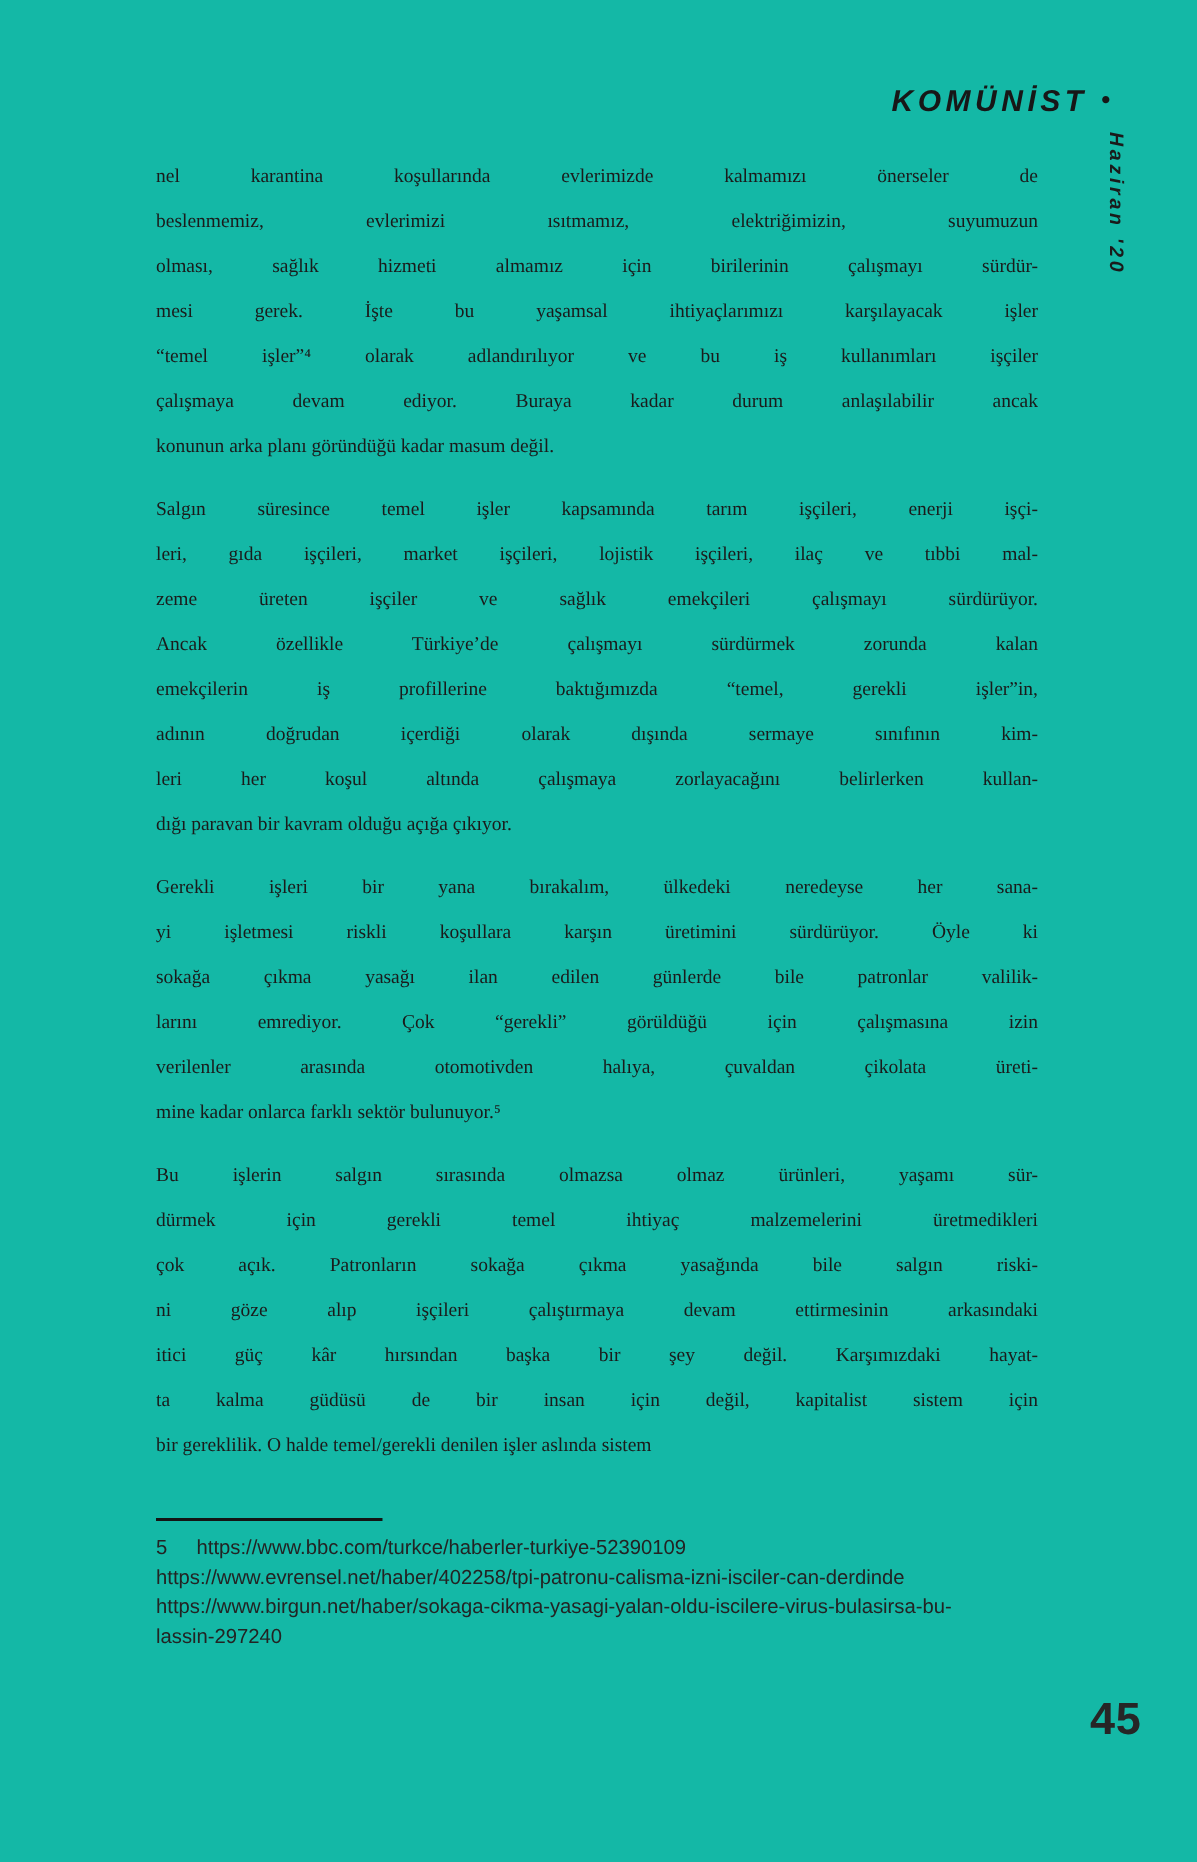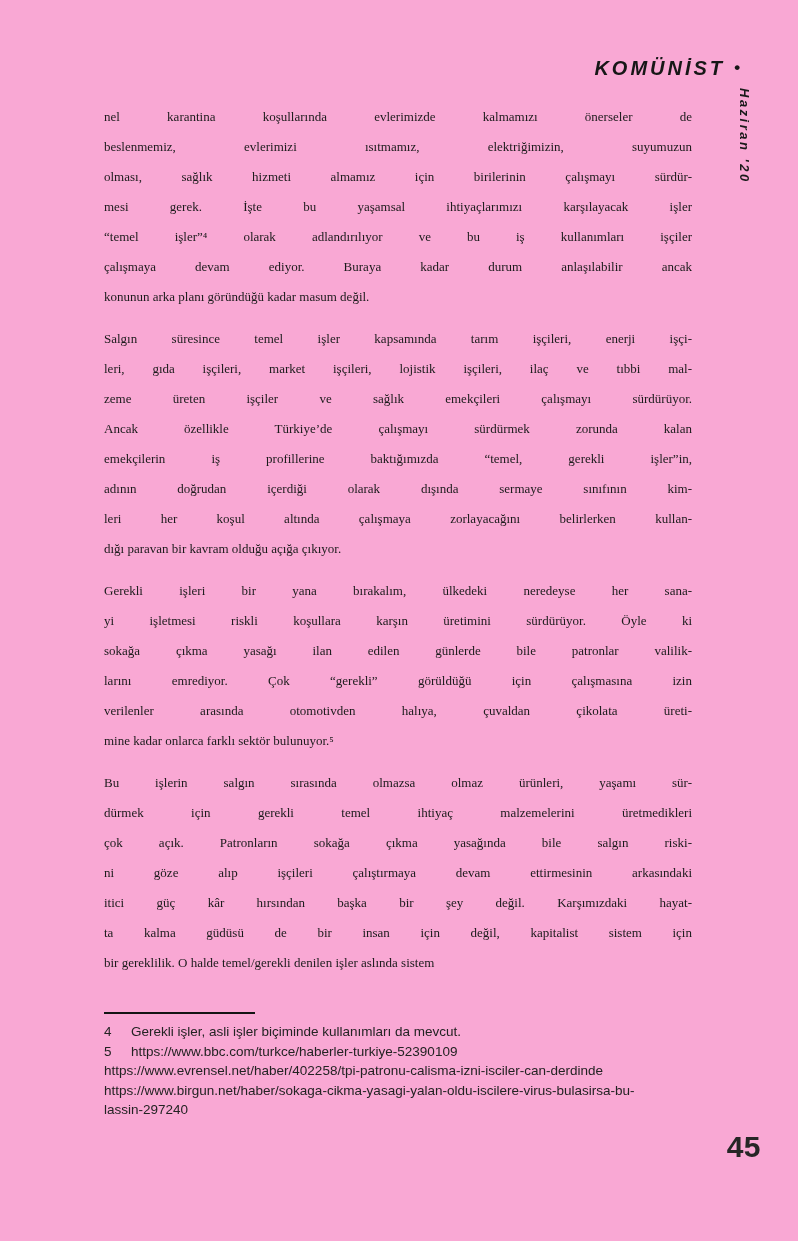--- a/index.html
+++ b/index.html
@@ -1,20 +1,20 @@
 <!DOCTYPE html>
 <html><head>
 <meta charset="utf-8">
 <style>
   html, body { margin: 0; padding: 0; background: #ffffff; }
   .page {
     position: relative;
     width: 798px;
     height: 1241px;
-    background: #f9a8d4;
+    background: #14b8a6;
     overflow: hidden;
     font-family: "Liberation Serif", "DejaVu Serif", serif;
     color: #1b1b1b;
   }
   
   .header {
     position: absolute;
     top: 57px;
     right: 58px;
     font-family: "Liberation Sans", "DejaVu Sans", sans-serif;
@@ -139,21 +139,20 @@
         <div class="line">ni göze alıp işçileri çalıştırmaya devam ettirmesinin arkasındaki</div>
         <div class="line">itici güç kâr hırsından başka bir şey değil. Karşımızdaki hayat-</div>
         <div class="line">ta kalma güdüsü de bir insan için değil, kapitalist sistem için</div>
         <div class="line last">bir gereklilik. O halde temel/gerekli denilen işler aslında sistem</div>
       </div>
     </div>
 
   <div class="footnotes">
     <div class="fn-rule"></div>
     <div id="fn-list">
-        <div class="fn-line"><span class="fn-marker">4</span><span>Gerekli işler, asli işler biçiminde kullanımları da mevcut.</span></div>
         <div class="fn-line"><span class="fn-marker">5</span><span>https://www.bbc.com/turkce/haberler-turkiye-52390109</span></div>
         <div class="fn-line"><span>https://www.evrensel.net/haber/402258/tpi-patronu-calisma-izni-isciler-can-derdinde</span></div>
         <div class="fn-line"><span>https://www.birgun.net/haber/sokaga-cikma-yasagi-yalan-oldu-iscilere-virus-bulasirsa-bu-</span></div>
         <div class="fn-line"><span>lassin-297240</span></div>
       </div>
   </div>
 
   <div class="page-number">45</div>
 
 </div>

